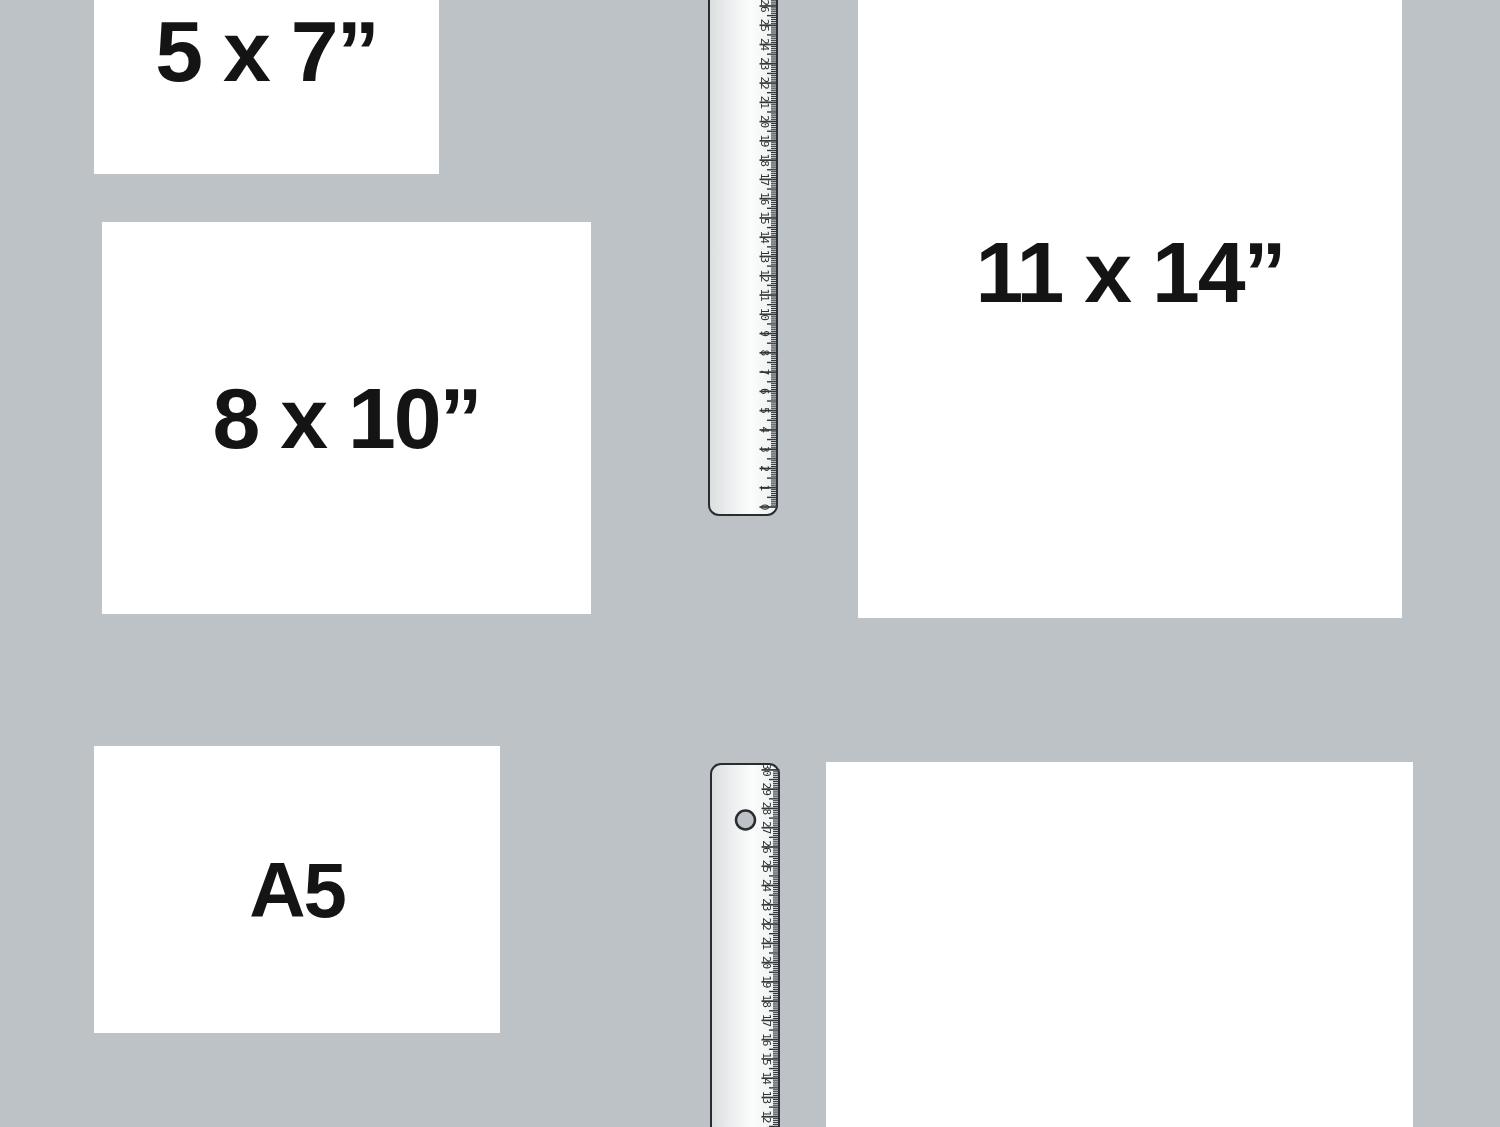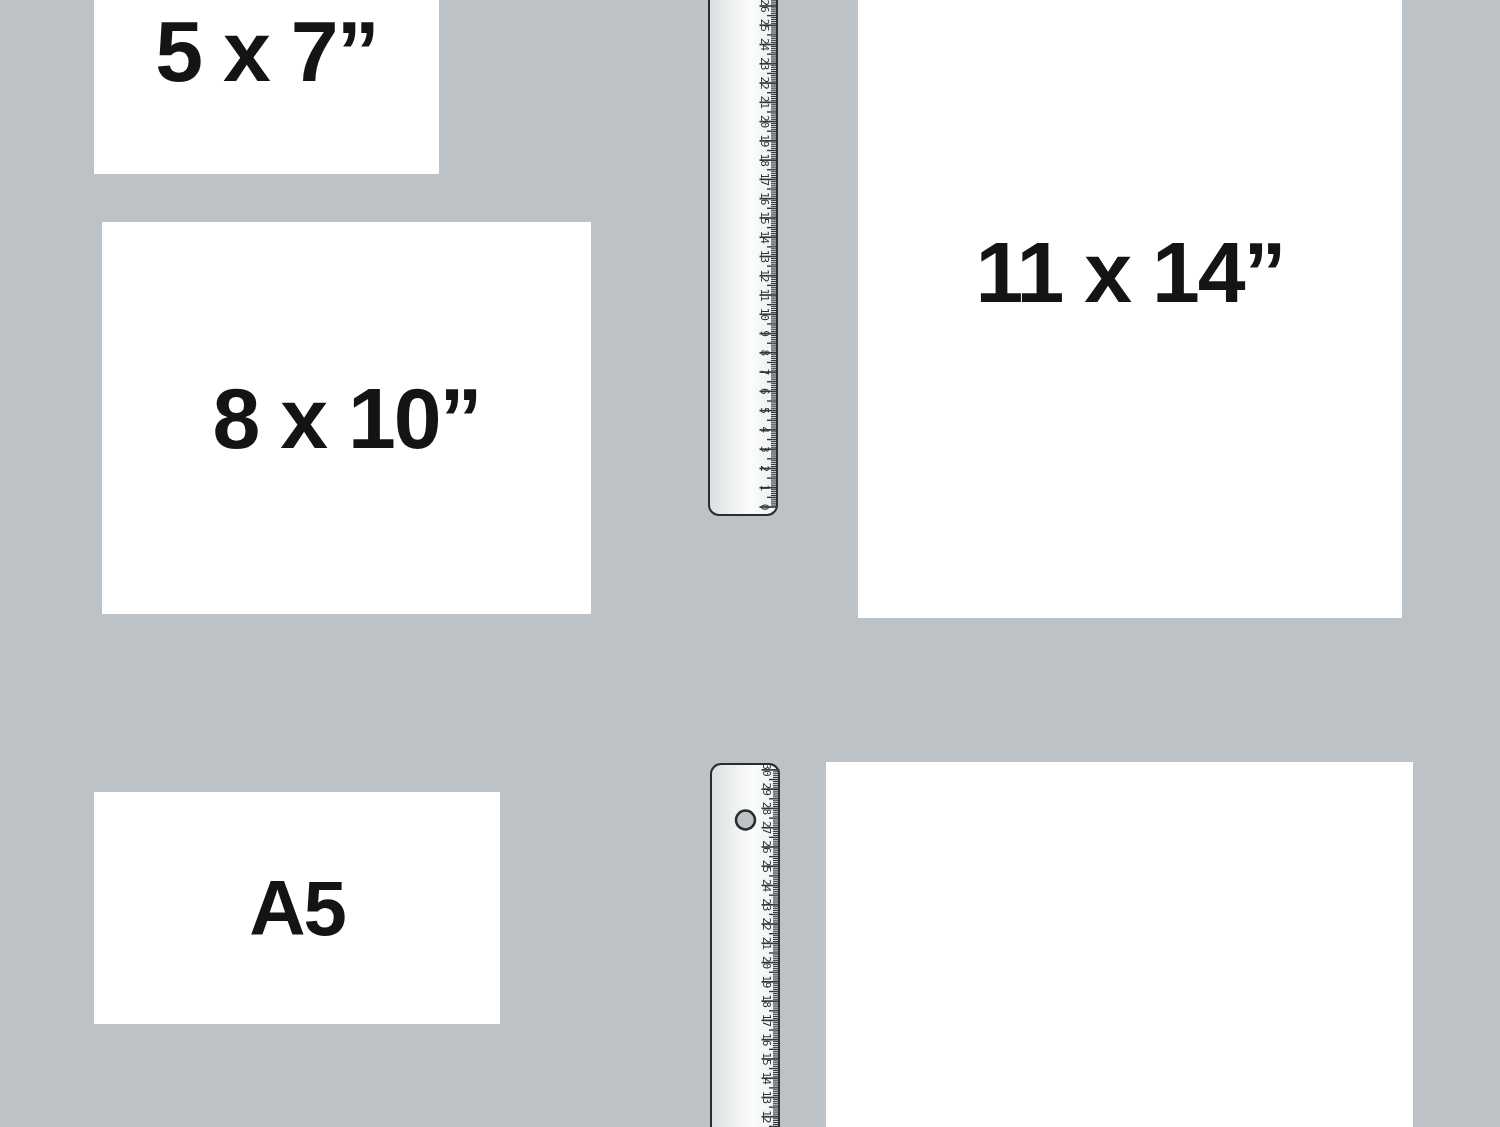--- a/index.html
+++ b/index.html
@@ -19,21 +19,21 @@
     font-family:"Liberation Sans",sans-serif;
     font-weight:bold;
     color:#141414;
     letter-spacing:-2px;
     white-space:nowrap;
     line-height:1;
   }
   #card-5x7   {left:94px;  top:-72px; width:345px; height:246px;}
   #card-8x10  {left:102px;  top:222px; width:489px; height:392px;}
   #card-11x14 {left:858px; top:-74px; width:544px; height:692px;}
-  #card-a5    {left:94px;  top:792px; width:406px; height:232px;}
+  #card-a5    {left:94px;  top:746px; width:406px; height:287px;}
   #card-br    {left:826px; top:762px; width:587px; height:692px;}
   #card-5x7 .card-label,
   #card-8x10 .card-label,
   #card-11x14 .card-label{font-size:86px;}
   #card-a5 .card-label{font-size:78px;}
   .ruler{
     position:absolute;
     width:70px;height:594px;
   }
   #ruler-top   {left:708px; top:-78px;}

